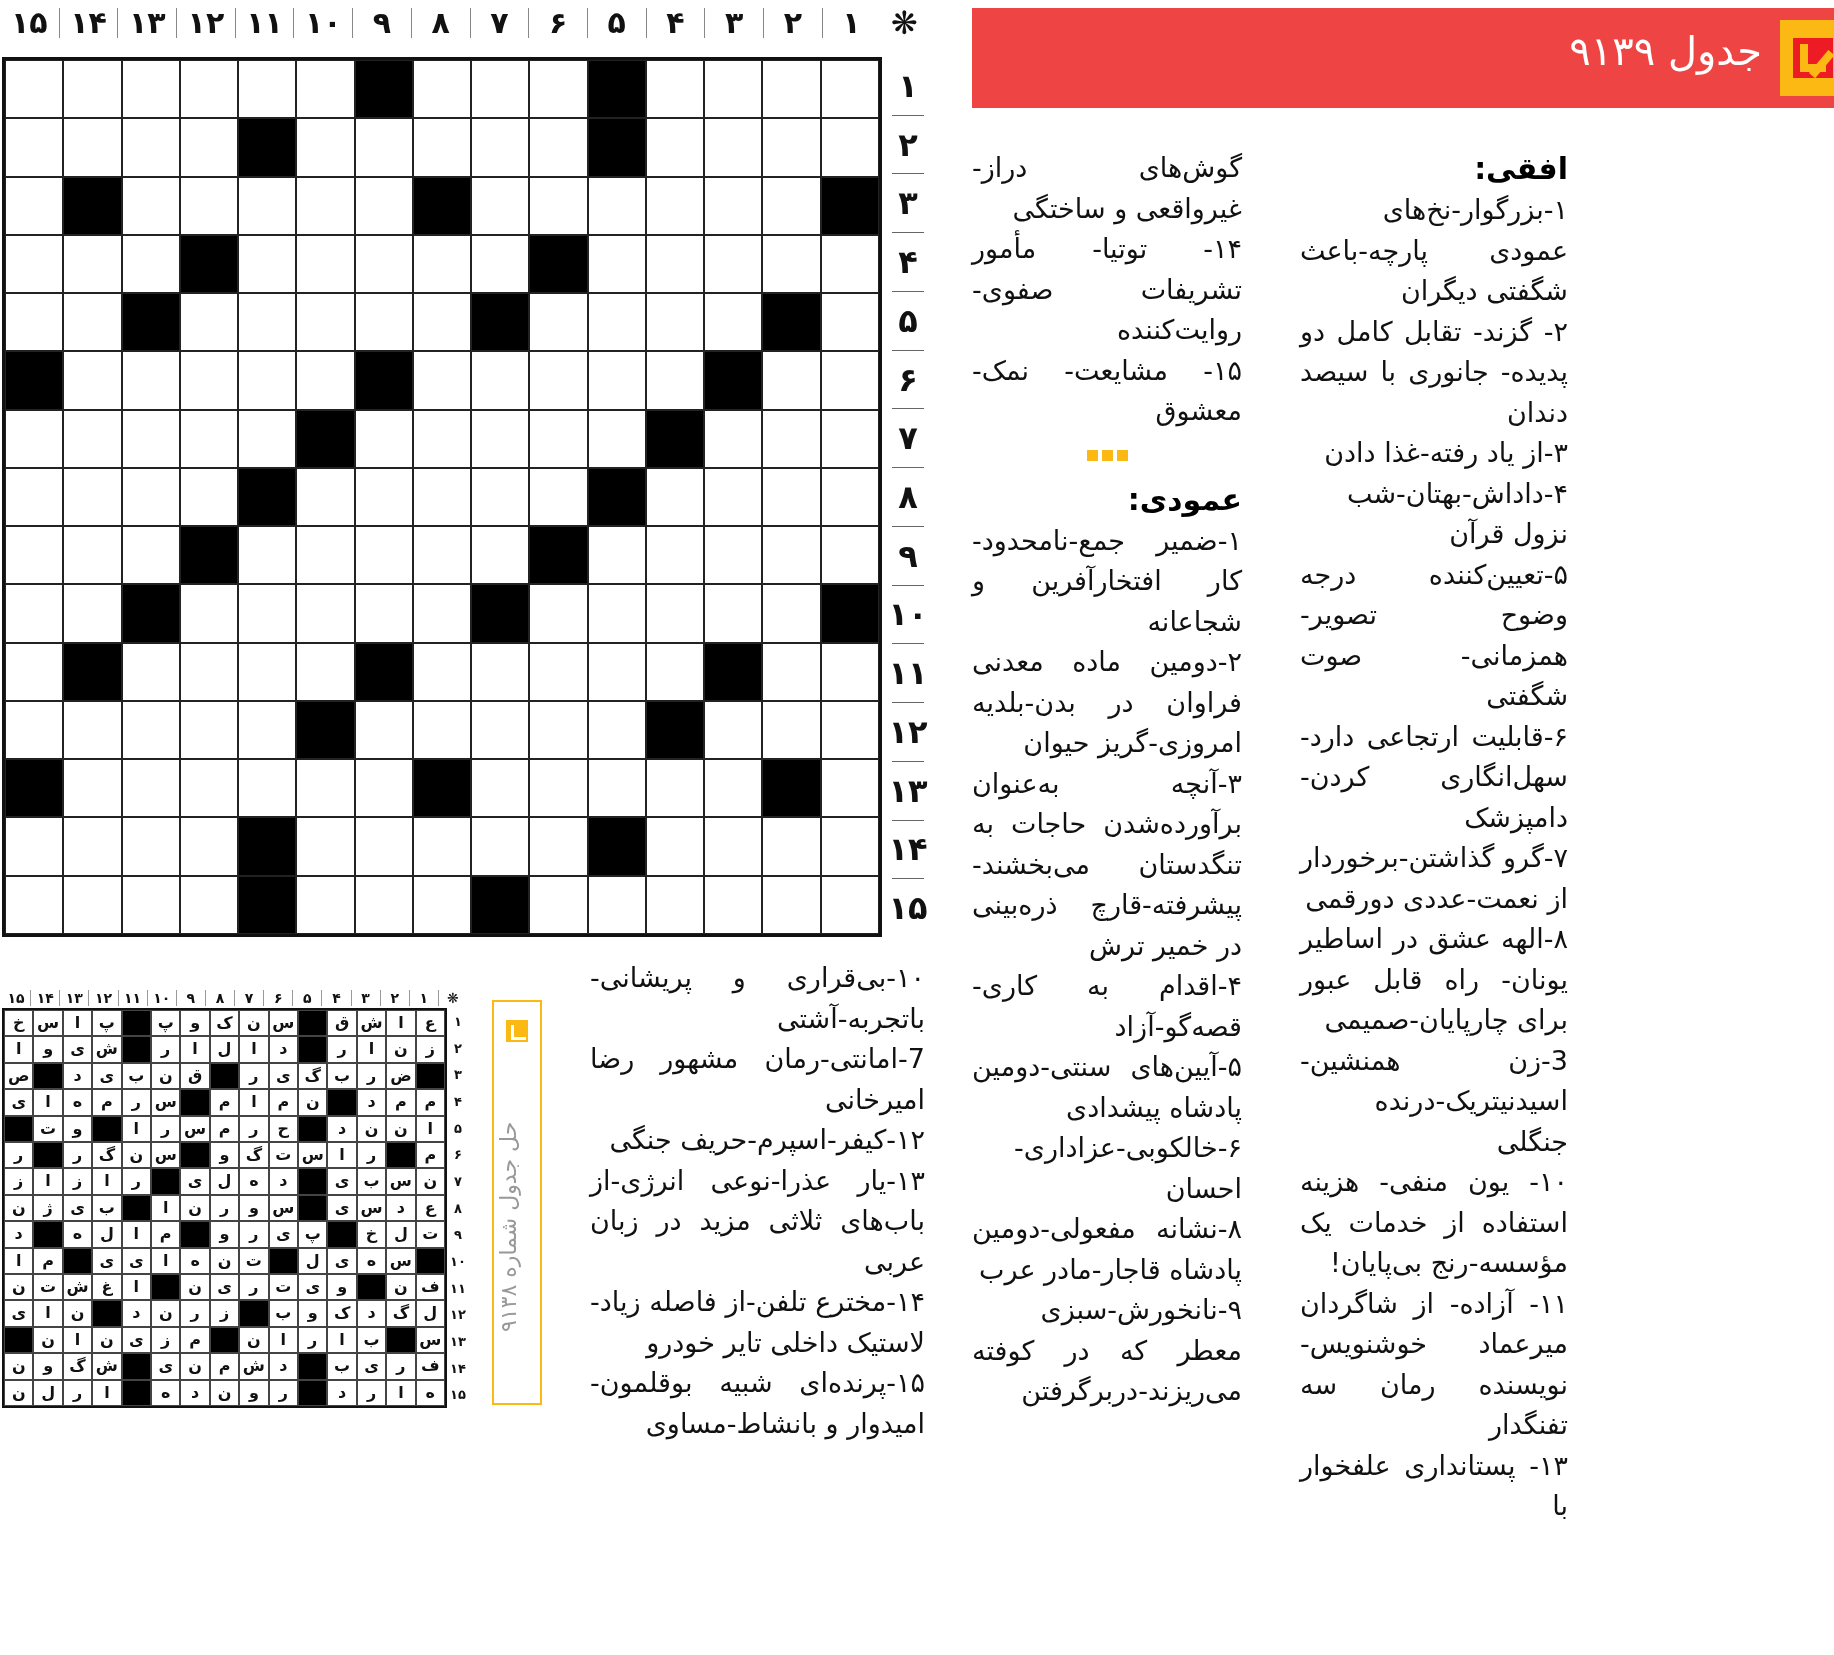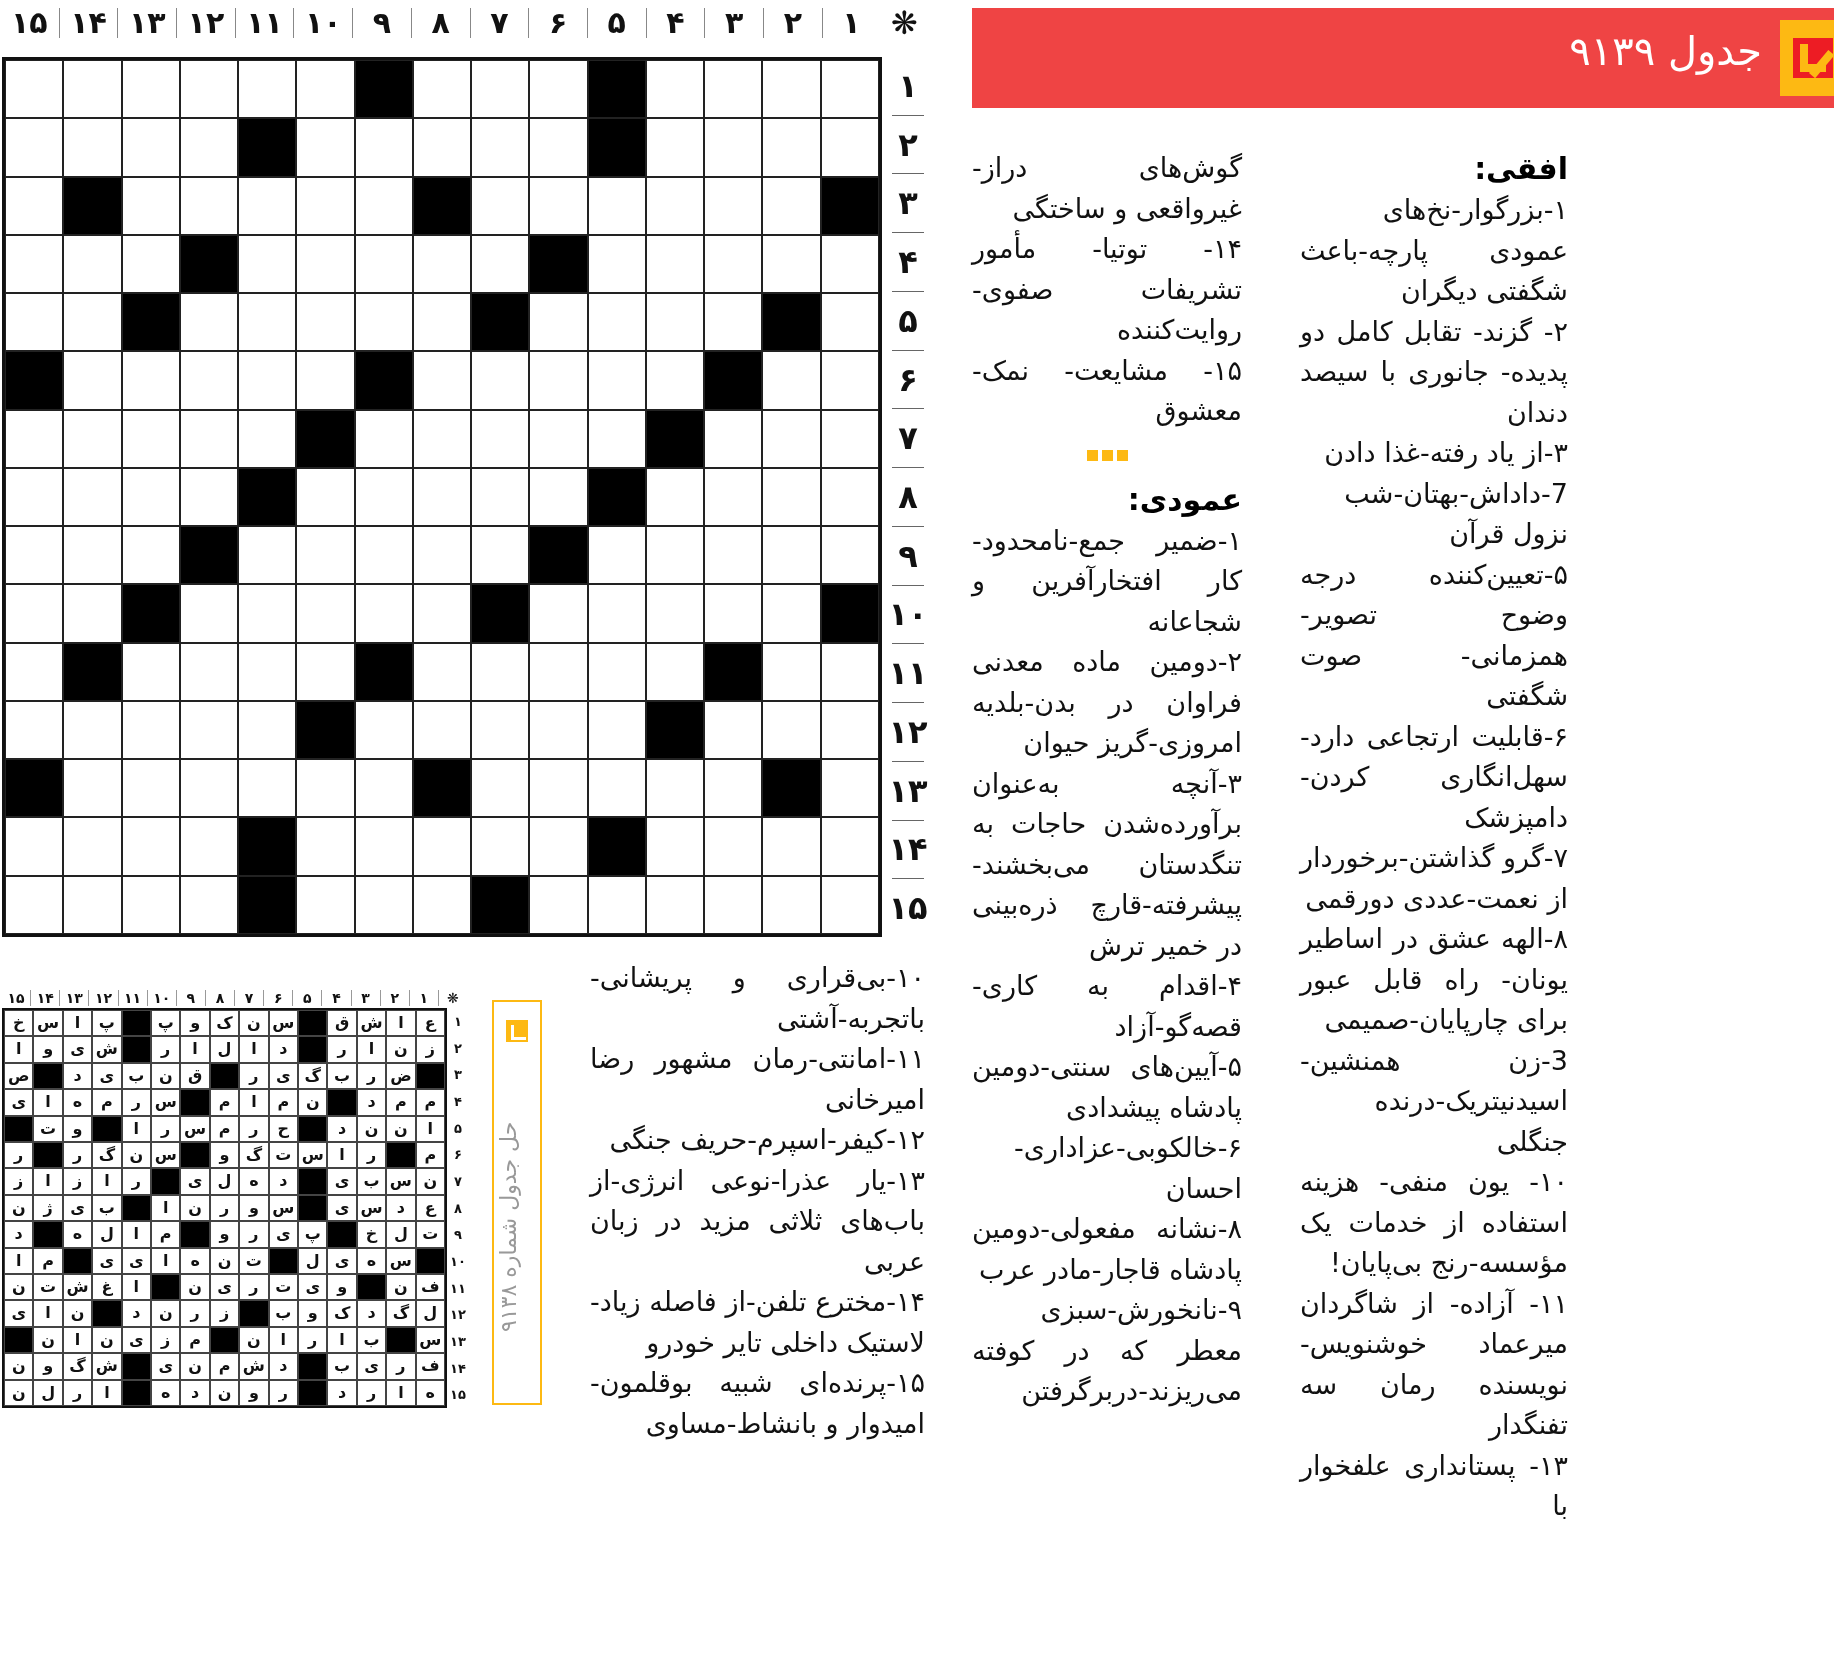--- a/index.html
+++ b/index.html
@@ -324,21 +324,21 @@
   </div>
   <div id="banner-title">جدول ۹۱۳۹</div>
 </div>
 
 <div id="col-across" class="abs clues">
   <div class="clue-heading">افقی:</div>
   <div id="across-list">
       <div class="clue">۱-بزرگوار-نخ‌های عمودی پارچه-باعث شگفتی دیگران</div>
       <div class="clue">۲- گزند- تقابل کامل دو پدیده- جانوری با سیصد دندان</div>
       <div class="clue">۳-از یاد رفته-غذا دادن</div>
-      <div class="clue">7-داداش-بهتان-شب نزول قرآن</div>
+      <div class="clue">۴-داداش-بهتان-شب نزول قرآن</div>
       <div class="clue">۵-تعیین‌کننده درجه وضوح تصویر- همزمانی- صوت شگفتی</div>
       <div class="clue">۶-قابلیت ارتجاعی دارد-سهل‌انگاری کردن-دامپزشک</div>
       <div class="clue">۷-گرو گذاشتن-برخوردار از نعمت-عددی دورقمی</div>
       <div class="clue">۸-الهه عشق در اساطیر یونان- راه قابل عبور برای چارپایان-صمیمی</div>
       <div class="clue">3-زن همنشین-اسیدنیتریک-درنده جنگلی</div>
       <div class="clue">۱۰- یون منفی- هزینه استفاده از خدمات یک مؤسسه-رنج بی‌پایان!</div>
       <div class="clue">۱۱- آزاده- از شاگردان میرعماد خوشنویس-نویسنده رمان سه تفنگدار</div>
       <div class="clue">۱۳- پستانداری علفخوار با</div>
     </div>
 </div>
@@ -363,21 +363,21 @@
       <div class="clue">۵-آیین‌های سنتی-دومین پادشاه پیشدادی</div>
       <div class="clue">۶-خالکوبی-عزاداری-احسان</div>
       <div class="clue">۸-نشانه مفعولی-دومین پادشاه قاجار-مادر عرب</div>
       <div class="clue">۹-نانخورش-سبزی معطر که در کوفته می‌ریزند-دربرگرفتن</div>
     </div>
 </div>
 
 <div id="col-bottom" class="abs clues">
   <div id="bottom-list">
       <div class="clue">۱۰-بی‌قراری و پریشانی-باتجربه-آشتی</div>
-      <div class="clue">۱۱-امانتی-رمان مشهور رضا امیرخانی</div>
+      <div class="clue">7-امانتی-رمان مشهور رضا امیرخانی</div>
       <div class="clue">۱۲-کیفر-اسپرم-حریف جنگی</div>
       <div class="clue">۱۳-یار عذرا-نوعی انرژی-از باب‌های ثلاثی مزید در زبان عربی</div>
       <div class="clue">۱۴-مخترع تلفن-از فاصله زیاد-لاستیک داخلی تایر خودرو</div>
       <div class="clue">۱۵-پرنده‌ای شبیه بوقلمون-امیدوار و بانشاط-مساوی</div>
     </div>
 </div>
 
 <div id="sol-header" class="abs">
     <div class="h">۱۵</div>
     <div class="h">۱۴</div>

